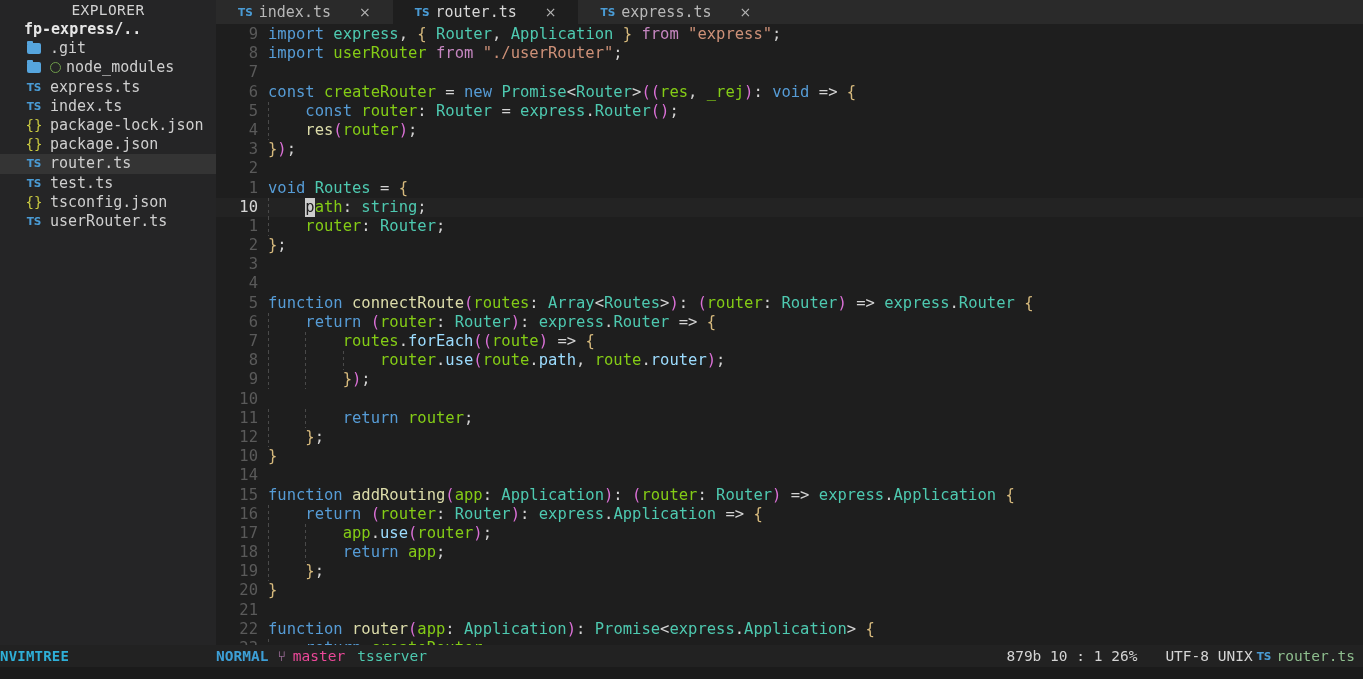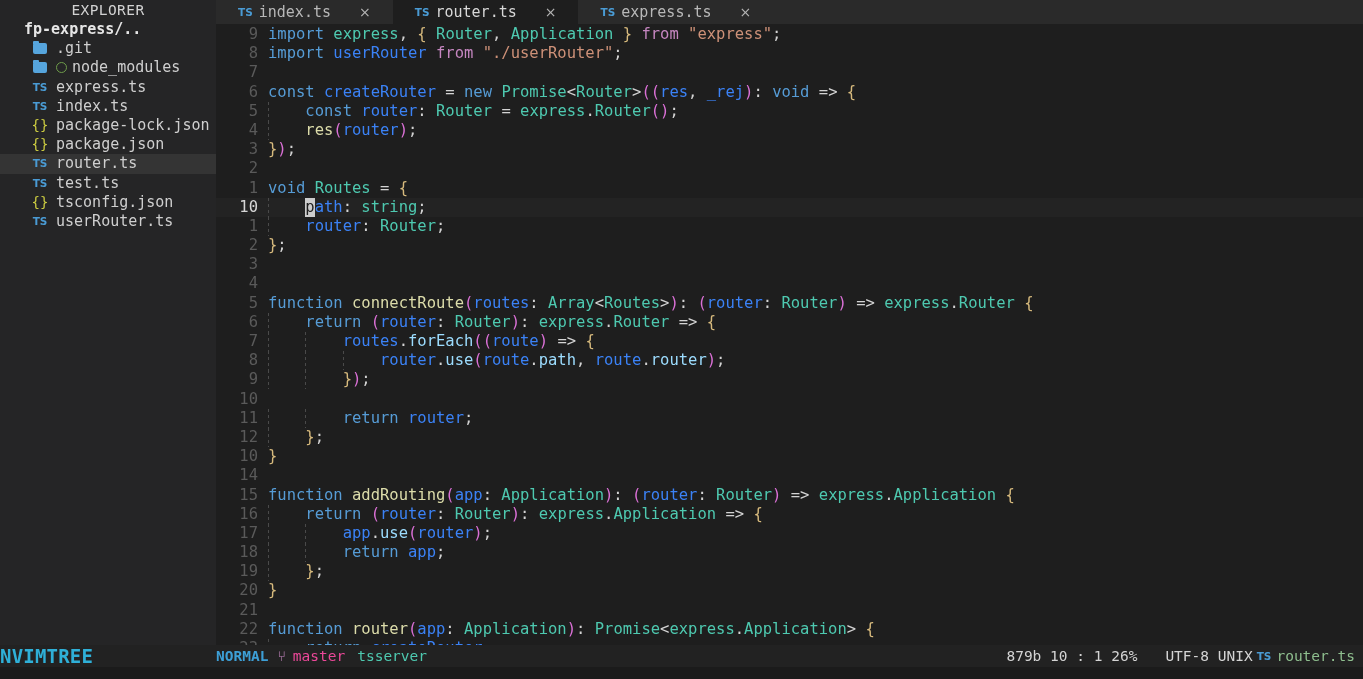--- a/index.html
+++ b/index.html
@@ -49,21 +49,21 @@
     font-size: 15px;
     line-height: 19.2px;
     padding-left: 24px;
     white-space: nowrap;
   }
   .tree-row {
     display: flex;
     align-items: center;
     height: 19.2px;
     line-height: 19.2px;
-    padding-left: 30px;
+    padding-left: 24px;
     white-space: nowrap;
     font-size: 15px;
     color: #cfcfcf;
   }
   .tree-row.selected {
     background: #343434;
   }
   .icon-slot {
     display: inline-flex;
     align-items: center;
@@ -185,21 +185,21 @@
     padding-right: 10px;
     box-sizing: border-box;
     font-size: 15.5px;
   }
   .ln.cur { color: #d6d6d6; }
   .ctext { position: relative; white-space: pre; }
 
   
   .kw    { color: #569cd6; }   
   .kw2   { color: #c586c0; }   
-  .id    { color: #3b82f6; }   
+  .id    { color: #84cc16; }   
   .fn    { color: #dcdcaa; }   
   .typ   { color: #4ec9b0; }   
   .str   { color: #ce9178; }
   .op    { color: #d4d4d4; }   
   .br1   { color: #d7ba7d; }   
   .br2   { color: #da70d6; }   
   .meth  { color: #9cdcfe; }
   .cursor-blk {
     background: #cccccc;
     color: #1e1e1e;
@@ -216,21 +216,21 @@
     font-size: 14.5px;
     font-family: "DejaVu Sans Mono", monospace;
     flex: none;
   }
   .sl-tree {
     width: 216px;
     min-width: 216px;
     color: #2fb0d8;
     font-weight: bold;
     padding-left: 0;
-    font-size: 19px;
+    font-size: 14px;
     letter-spacing: 0.2px;
   }
   .sl-mode {
     color: #3d9fd6;
     font-weight: bold;
     margin-right: 9px;
   }
   .sl-branchico { color: #c586c0; margin-right: 7px; font-size: 14px; }
   .sl-branch { color: #ec4899; margin-right: 12px; }
   .sl-lsp { color: #4ec9b0; }

